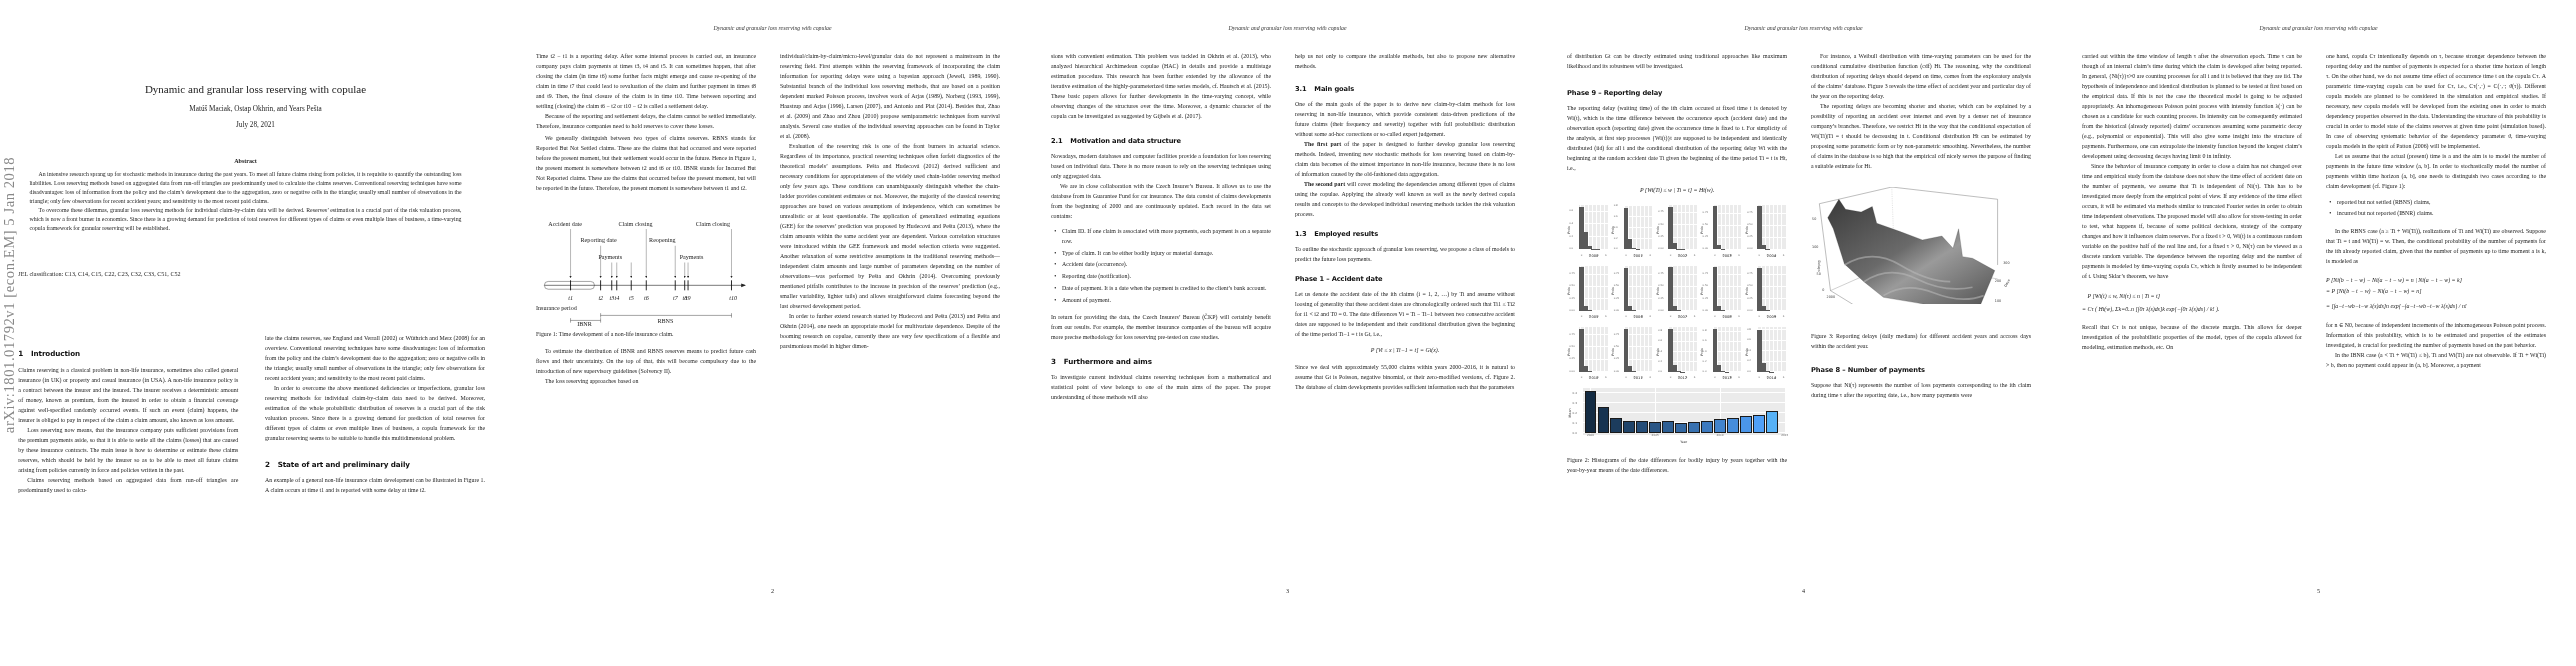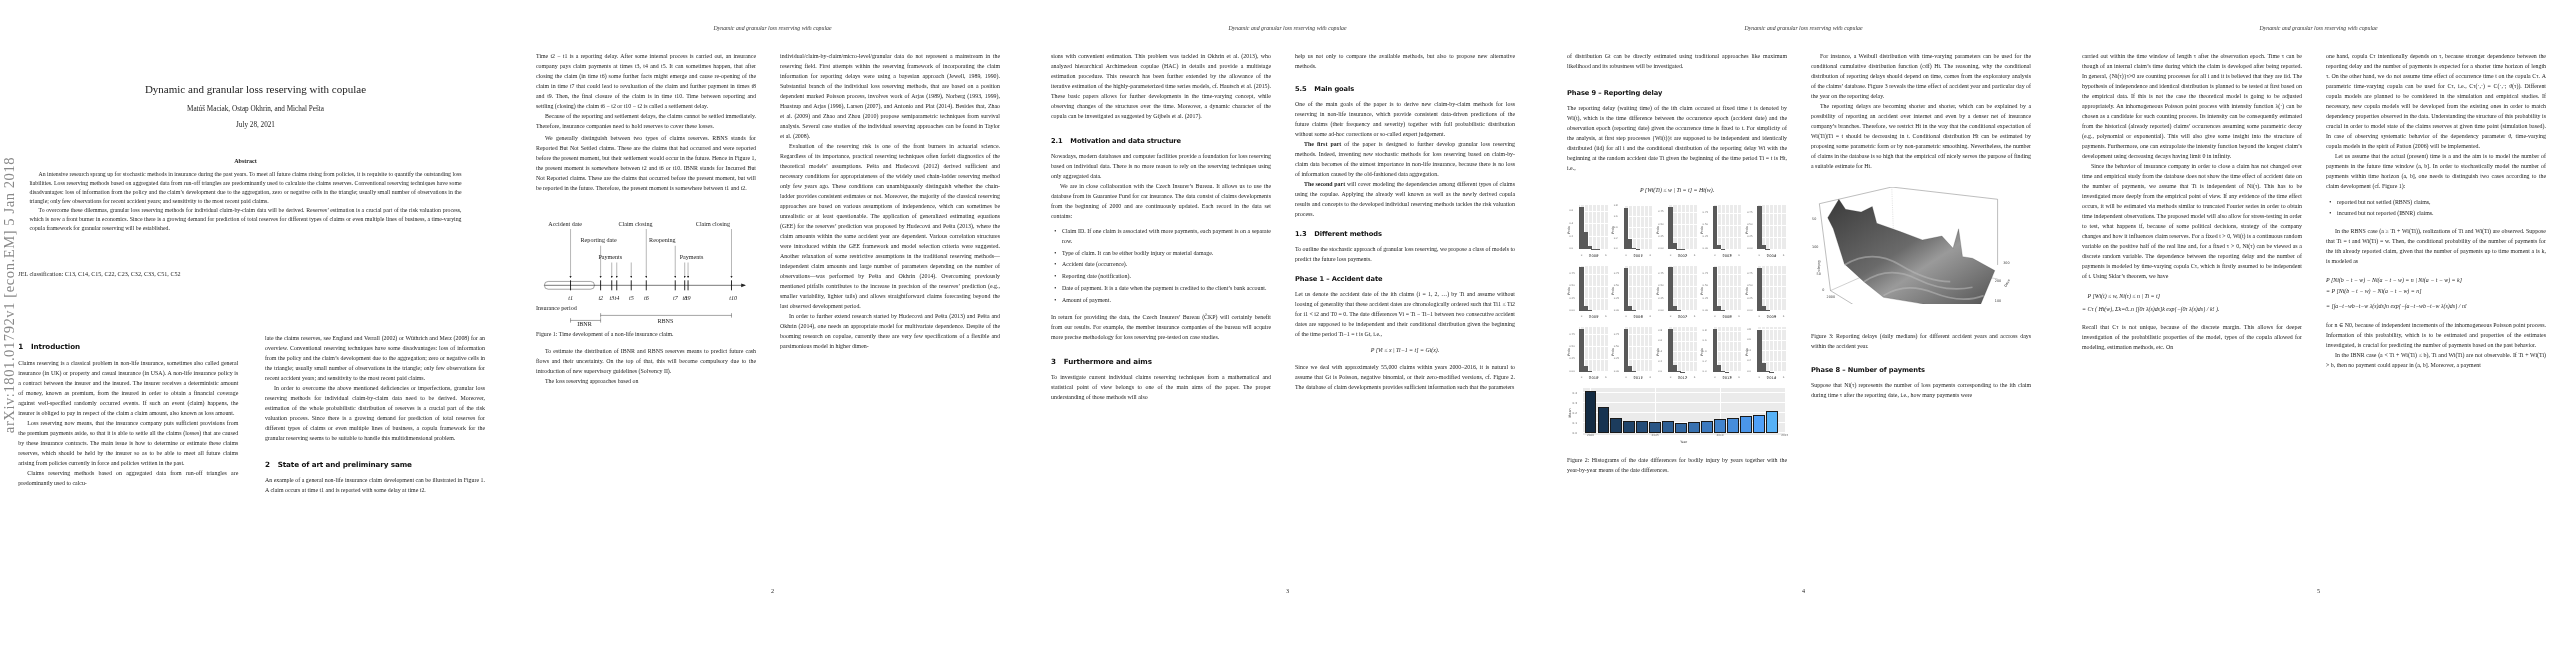--- a/index.html
+++ b/index.html
@@ -35,21 +35,21 @@
   .authors { font-size: 7.2px; margin-top: 10px; }
   .date { font-size: 7.2px; margin-top: 7.8px; }
   .abstract { position: absolute; top: 157px; left: 29.5px; width: 432px; font-size: 5.8px; line-height: 9px; text-align: justify; }
   .abstract-title { text-align: center; font-weight: bold; font-size: 6.1px; margin-bottom: 4.4px; }
   .abstract p.indent { text-indent: 9px; }
   .jel { position: absolute; top: 271px; left: 18.3px; font-size: 6.1px; }
   .arxiv-stamp { position: absolute; left: 1.1px; top: 139px; width: 16.7px; height: 311px; }
   .arxiv-stamp span { position: absolute; left: 50%; top: 50%; transform: translate(-50%,-50%) rotate(-90deg); white-space: nowrap; font-size: 14.5px; color: #888; letter-spacing: 0.6px; }
   .p1 .col { top: 333px; font-size: 5.9px; line-height: 10px; }
   .p1 .col.left { left: 18.3px; width: 220px; }
-  .p1 h2.sec { margin-top: 9px; }
+  .p1 h2.sec { margin-top: 16px; }
 
   
   .fig1 { position: relative; width: 220px; height: 117px; margin: 15.6px 0 2.2px 0; }
   .fig1 svg { width: 100%; height: 100%; }
   .fig1 text { font-family: "Liberation Serif", "DejaVu Serif", serif; font-size: 11px; fill: #222; }
   .caption { font-size: 5.9px; line-height: 10px; margin: 3.3px 0 6.7px 0; text-align: justify; }
 
   ul.bullets { list-style: none; margin: 5.6px 0 7.8px 11px; }
   ul.bullets li { position: relative; padding-left: 0; margin-bottom: 1.7px; }
   ul.bullets li::before { content: "\2022"; position: absolute; left: -7.8px; }
@@ -89,40 +89,40 @@
 <body>
 
 <div class="strip">
 
   <div class="page p1">
     <div class="arxiv-stamp">
         <span>arXiv:1801.01792v1  [econ.EM]  5 Jan 2018</span>
       </div>
     <div class="title-block">
       <div class="paper-title">Dynamic and granular loss reserving with copulae</div>
-      <div class="authors">Matúš Maciak, Ostap Okhrin, and Michal Pešta</div>
+      <div class="authors">Matúš Maciak, Ostap Okhrin, and Years Pešta</div>
       <div class="date">July 28, 2021</div>
     </div>
     <div class="abstract">
       <div class="abstract-title">Abstract</div>
       <p class="indent">An intensive research sprang up for stochastic methods in insurance during the past years. To meet all future claims rising from policies, it is requisite to quantify the outstanding loss liabilities. Loss reserving methods based on aggregated data from run-off triangles are predominantly used to calculate the claims reserves. Conventional reserving techniques have some disadvantages: loss of information from the policy and the claim’s development due to the aggregation, zero or negative cells in the triangle; usually small number of observations in the triangle; only few observations for recent accident years; and sensitivity to the most recent paid claims.</p>
       <p class="indent">To overcome these dilemmas, granular loss reserving methods for individual claim-by-claim data will be derived. Reserves’ estimation is a crucial part of the risk valuation process, which is now a front burner in economics. Since there is a growing demand for prediction of total reserves for different types of claims or even multiple lines of business, a time-varying copula framework for granular reserving will be established.</p>
     </div>
     <div class="jel">JEL classification: C13, C14, C15, C22, C23, C32, C33, C51, C52</div>
 
     <div class="col left" style="top:333px;">
       <h2 class="sec"><span class="num">1</span><span>Introduction</span></h2>
       <p>Claims reserving is a classical problem in non-life insurance, sometimes also called general insurance (in UK) or property and casual insurance (in USA). A non-life insurance policy is a contract between the insurer and the insured. The insurer receives a deterministic amount of money, known as premium, from the insured in order to obtain a financial coverage against well-specified randomly occurred events. If such an event (claim) happens, the insurer is obliged to pay in respect of the claim a claim amount, also known as loss amount.</p>
       <p class="indent">Loss reserving now means, that the insurance company puts sufficient provisions from the premium payments aside, so that it is able to settle all the claims (losses) that are caused by these insurance contracts. The main issue is how to determine or estimate these claims reserves, which should be held by the insurer so as to be able to meet all future claims arising from policies currently in force and policies written in the past.</p>
       <p class="indent">Claims reserving methods based on aggregated data from run-off triangles are predominantly used to calcu-</p>
     </div>
     <div class="col" style="top:333px; left:265px;">
       <p>late the claims reserves, see England and Verrall (2002) or Wüthrich and Merz (2008) for an overview. Conventional reserving techniques have some disadvantages: loss of information from the policy and the claim’s development due to the aggregation; zero or negative cells in the triangle; usually small number of observations in the triangle; only few observations for recent accident years; and sensitivity to the most recent paid claims.</p>
       <p class="indent">In order to overcome the above mentioned deficiencies or imperfections, granular loss reserving methods for individual claim-by-claim data need to be derived. Moreover, estimation of the whole probabilistic distribution of reserves is a crucial part of the risk valuation process. Since there is a growing demand for prediction of total reserves for different types of claims or even multiple lines of business, a copula framework for the granular reserving seems to be suitable to handle this multidimensional problem.</p>
-      <h2 class="sec" style="margin-top:16.7px;"><span class="num">2</span><span>State of art and preliminary same</span></h2>
+      <h2 class="sec" style="margin-top:16.7px;"><span class="num">2</span><span>State of art and preliminary daily</span></h2>
       <p>An example of a general non-life insurance claim development can be illustrated in Figure 1. A claim occurs at time t1 and is reported with some delay at time t2.</p>
     </div>
   </div>
 
   <div class="page p2">
     <div class="running-head">Dynamic and granular loss reserving with copulae</div>
     <div class="col left">
       <p>Time t2 − t1 is a reporting delay. After some internal process is carried out, an insurance company pays claim payments at times t3, t4 and t5. It can sometimes happen, that after closing the claim (in time t6) some further facts might emerge and cause re-opening of the claim in time t7 that could lead to revaluation of the claim and further payment in times t8 and t9. Then, the final closure of the claim is in time t10. Time between reporting and settling (closing) the claim t6 − t2 or t10 − t2 is called a settlement delay.</p>
       <p class="indent">Because of the reporting and settlement delays, the claims cannot be settled immediately. Therefore, insurance companies need to hold reserves to cover these losses.</p>
       <p class="indent" style="margin-top:2.2px;">We generally distinguish between two types of claims reserves. RBNS stands for Reported But Not Settled claims. These are the claims that had occurred and were reported before the present moment, but their settlement would occur in the future. Hence in Figure 1, the present moment is somewhere between t2 and t6 or t10. IBNR stands for Incurred But Not Reported claims. These are the claims that occurred before the present moment, but will be reported in the future. Therefore, the present moment is somewhere between t1 and t2.</p>
@@ -218,25 +218,25 @@
         <li>Reporting date (notification).</li>
         <li>Date of payment. It is a date when the payment is credited to the client’s bank account.</li>
         <li>Amount of payment.</li>
       </ul>
       <p>In return for providing the data, the Czech Insurers’ Bureau (ČKP) will certainly benefit from our results. For example, the member insurance companies of the bureau will acquire more precise methodology for loss reserving pre-tested on case studies.</p>
       <h2 class="sec" style="margin-top:14.5px;"><span class="num">3</span><span>Furthermore and aims</span></h2>
       <p>To investigate current individual claims reserving techniques from a mathematical and statistical point of view belongs to one of the main aims of the paper. The proper understanding of those methods will also</p>
     </div>
     <div class="col right">
       <p>help us not only to compare the available methods, but also to propose new alternative methods.</p>
-      <h3 class="sub" style="margin-top:13.3px;"><span class="num">5.5</span><span>Main goals</span></h3>
+      <h3 class="sub" style="margin-top:13.3px;"><span class="num">3.1</span><span>Main goals</span></h3>
       <p>One of the main goals of the paper is to derive new claim-by-claim methods for loss reserving in non-life insurance, which provide consistent data-driven predictions of the future claims (their frequency and severity) together with full probabilistic distribution without some ad-hoc corrections or so-called expert judgement.</p>
       <p class="indent"><b>The first part</b><span> of the paper is designed to further develop granular loss reserving methods. Indeed, inventing new stochastic methods for loss reserving based on claim-by-claim data becomes of the utmost importance in non-life insurance, because there is no loss of information caused by the old-fashioned data aggregation.</span></p>
       <p class="indent"><b>The second part</b><span> will cover modeling the dependencies among different types of claims using the copulae. Applying the already well known as well as the newly derived copula results and concepts to the developed individual reserving methods tackles the risk valuation process.</span></p>
-      <h3 class="sub"><span class="num">1.3</span><span>Different methods</span></h3>
+      <h3 class="sub"><span class="num">1.3</span><span>Employed results</span></h3>
       <p>To outline the stochastic approach of granular loss reserving, we propose a class of models to predict the future loss payments.</p>
       <h3 class="sub">Phase 1 – Accident date</h3>
       <p>Let us denote the accident date of the ith claims (i = 1, 2, …) by Ti and assume without loosing of generality that these accident dates are chronologically ordered such that Ti1 ≤ Ti2 for i1 &lt; i2 and T0 ≡ 0. The date differences Vi = Ti − Ti−1 between two consecutive accident dates are supposed to be independent and their conditional distribution given the beginning of the time period Ti−1 = t is Gt, i.e.,</p>
       <div class="equation">P [Vi ≤ x | Ti−1 = t] = Gt(x).</div>
       <p>Since we deal with approximately 55,000 claims within years 2000–2016, it is natural to assume that Gt is Poisson, negative binomial, or their zero-modified versions, cf. Figure 2. The database of claim developments provides sufficient information such that the parameters</p>
     </div>
     <div class="page-number">3</div>
   </div>
 
   <div class="page p4">

